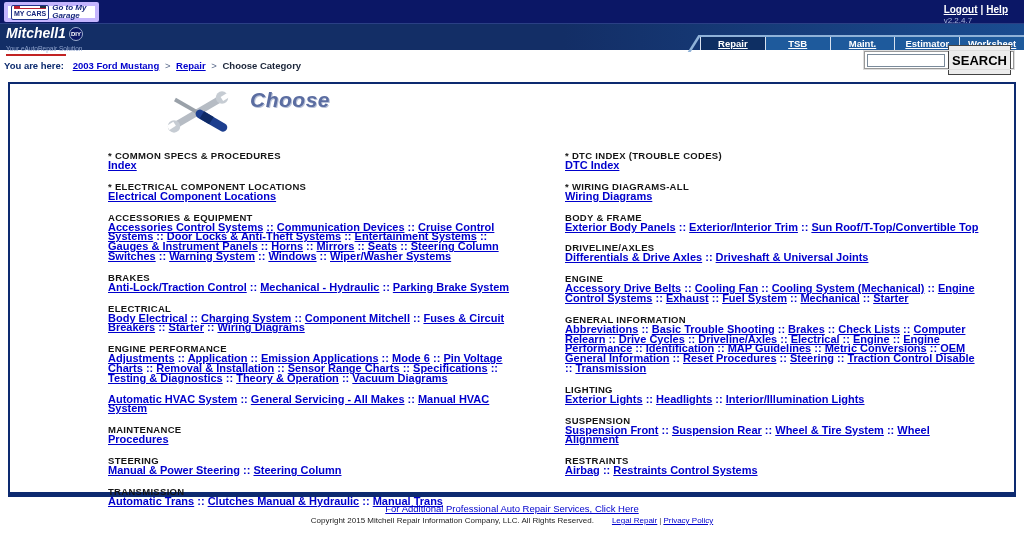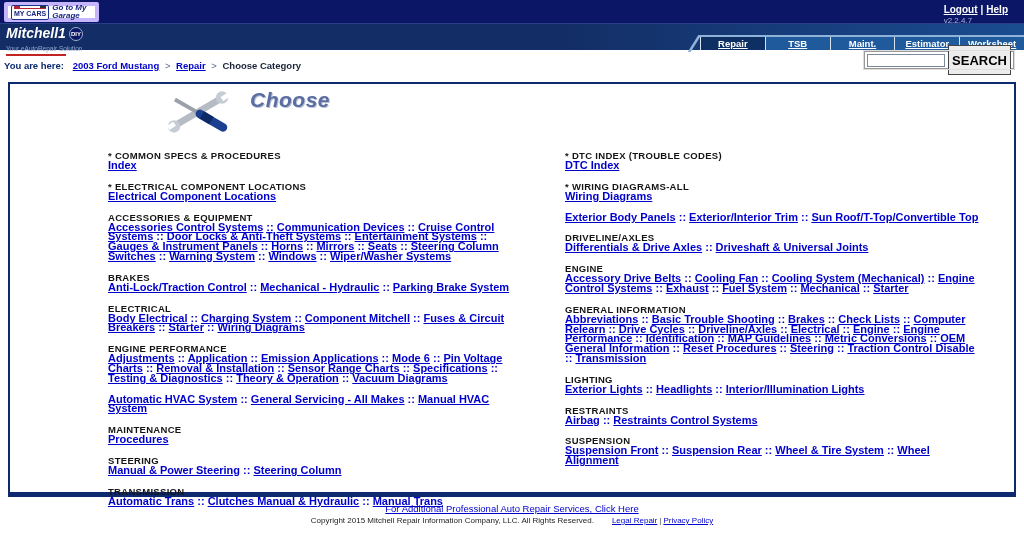--- a/index.html
+++ b/index.html
@@ -197,45 +197,46 @@
     <div class="col">
         <div class="cat-section">
     <div class="cat-title">* DTC INDEX (TROUBLE CODES)</div>
     <div class="cat-links"><a>DTC Index</a></div>
   </div>
         <div class="cat-section">
     <div class="cat-title">* WIRING DIAGRAMS-ALL</div>
     <div class="cat-links"><a>Wiring Diagrams</a></div>
   </div>
         <div class="cat-section">
+    <div class="cat-title">BODY &amp; FRAME</div>
     <div class="cat-links"><a>Exterior Body Panels</a><span class="sep"> :: </span><a>Exterior/Interior Trim</a><span class="sep"> :: </span><a>Sun Roof/T-Top/Convertible Top</a></div>
   </div>
         <div class="cat-section">
     <div class="cat-title">DRIVELINE/AXLES</div>
     <div class="cat-links"><a>Differentials &amp; Drive Axles</a><span class="sep"> :: </span><a>Driveshaft &amp; Universal Joints</a></div>
   </div>
         <div class="cat-section">
     <div class="cat-title">ENGINE</div>
     <div class="cat-links"><a>Accessory Drive Belts</a><span class="sep"> :: </span><a>Cooling Fan</a><span class="sep"> :: </span><a>Cooling System (Mechanical)</a><span class="sep"> :: </span><a>Engine Control Systems</a><span class="sep"> :: </span><a>Exhaust</a><span class="sep"> :: </span><a>Fuel System</a><span class="sep"> :: </span><a>Mechanical</a><span class="sep"> :: </span><a>Starter</a></div>
   </div>
         <div class="cat-section">
     <div class="cat-title">GENERAL INFORMATION</div>
     <div class="cat-links"><a>Abbreviations</a><span class="sep"> :: </span><a>Basic Trouble Shooting</a><span class="sep"> :: </span><a>Brakes</a><span class="sep"> :: </span><a>Check Lists</a><span class="sep"> :: </span><a>Computer Relearn</a><span class="sep"> :: </span><a>Drive Cycles</a><span class="sep"> :: </span><a>Driveline/Axles</a><span class="sep"> :: </span><a>Electrical</a><span class="sep"> :: </span><a>Engine</a><span class="sep"> :: </span><a>Engine Performance</a><span class="sep"> :: </span><a>Identification</a><span class="sep"> :: </span><a>MAP Guidelines</a><span class="sep"> :: </span><a>Metric Conversions</a><span class="sep"> :: </span><a>OEM General Information</a><span class="sep"> :: </span><a>Reset Procedures</a><span class="sep"> :: </span><a>Steering</a><span class="sep"> :: </span><a>Traction Control Disable</a><span class="sep"> :: </span><a>Transmission</a></div>
   </div>
         <div class="cat-section">
     <div class="cat-title">LIGHTING</div>
     <div class="cat-links"><a>Exterior Lights</a><span class="sep"> :: </span><a>Headlights</a><span class="sep"> :: </span><a>Interior/Illumination Lights</a></div>
   </div>
         <div class="cat-section">
+    <div class="cat-title">SUSPENSION</div>
+    <div class="cat-links"><a>Suspension Front</a><span class="sep"> :: </span><a>Suspension Rear</a><span class="sep"> :: </span><a>Wheel &amp; Tire System</a><span class="sep"> :: </span><a>Wheel Alignment</a></div>
+  </div>
+        <div class="cat-section">
     <div class="cat-title">RESTRAINTS</div>
     <div class="cat-links"><a>Airbag</a><span class="sep"> :: </span><a>Restraints Control Systems</a></div>
-  </div>
-        <div class="cat-section">
-    <div class="cat-title">SUSPENSION</div>
-    <div class="cat-links"><a>Suspension Front</a><span class="sep"> :: </span><a>Suspension Rear</a><span class="sep"> :: </span><a>Wheel &amp; Tire System</a><span class="sep"> :: </span><a>Wheel Alignment</a></div>
   </div>
       </div>
   </div>
 </div>
 
 <div class="footer">
   <a class="services-link">For Additional Professional Auto Repair Services, Click Here</a>
   <div class="copyright-row">
     <span>Copyright 2015 Mitchell Repair Information Company, LLC.  All Rights Reserved.</span><span class="gap"></span><a>Legal Repair</a><span class="pipe2">|</span><a>Privacy Policy</a>
   </div>

